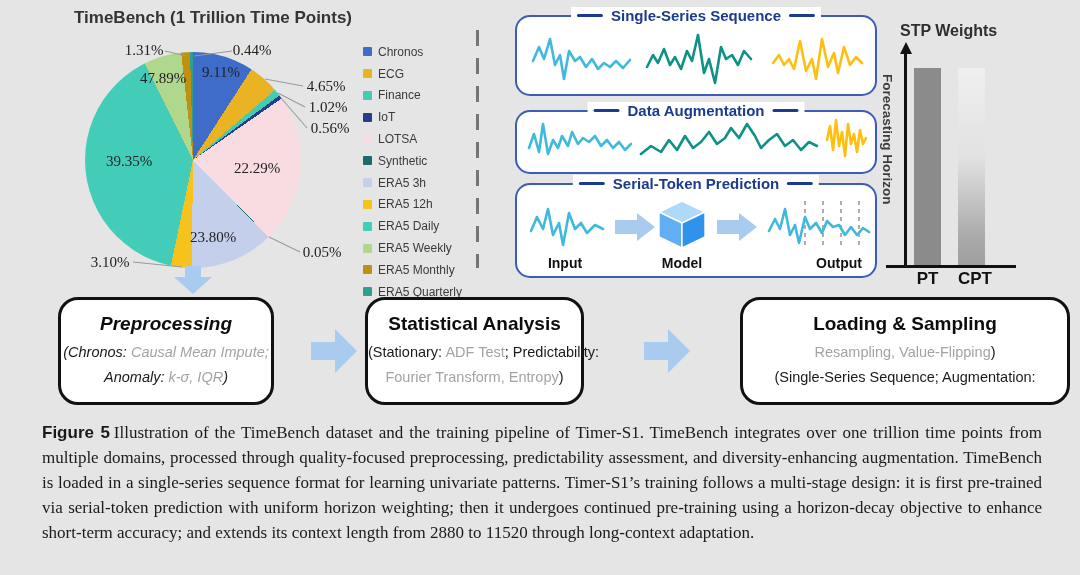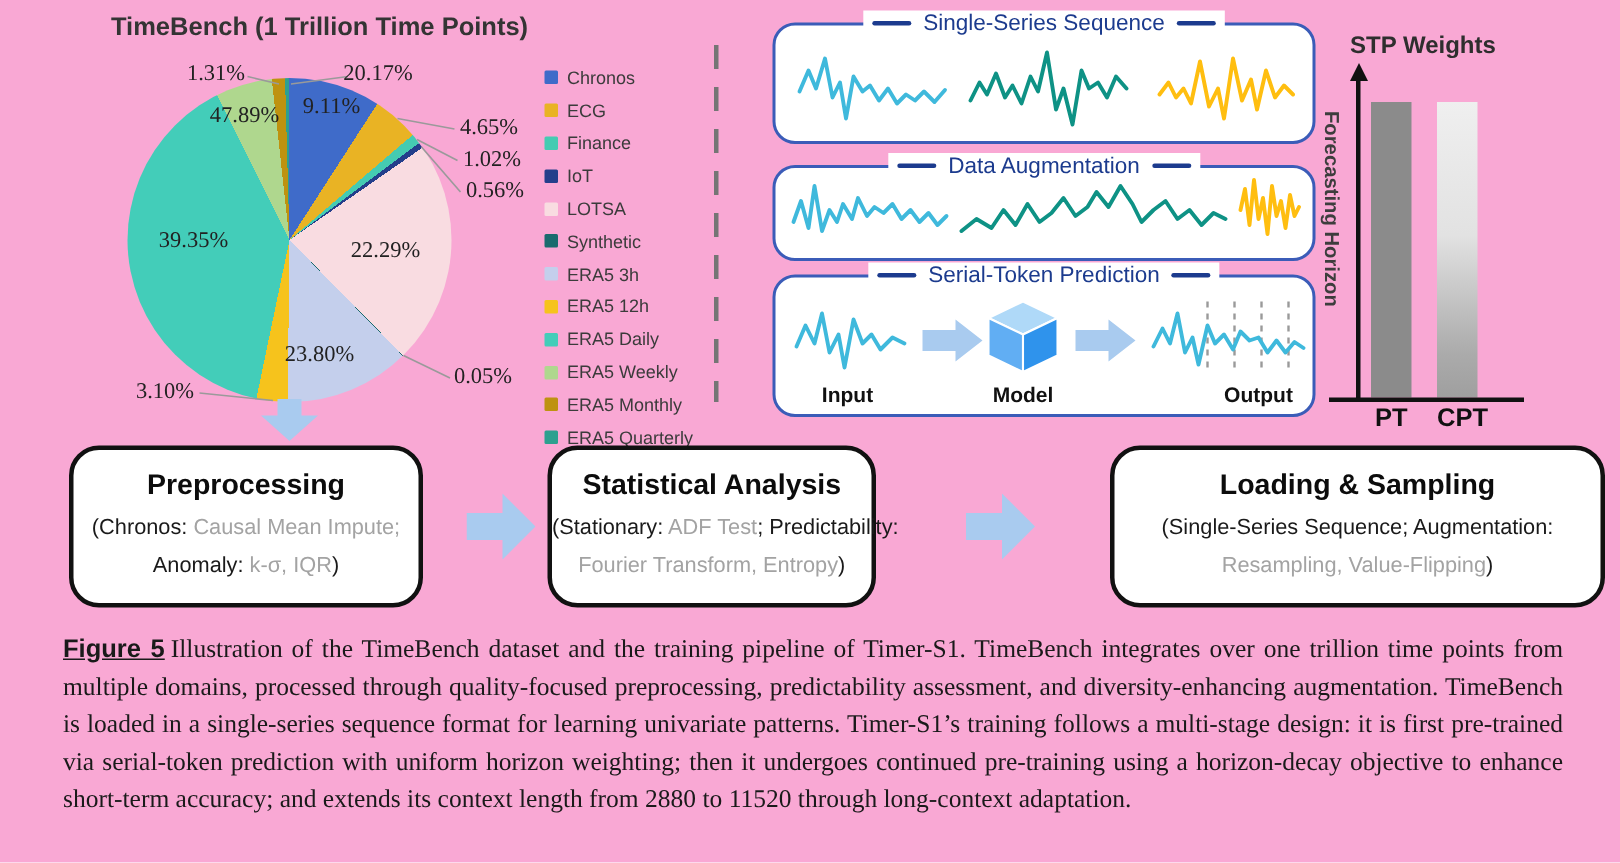--- a/index.html
+++ b/index.html
@@ -1,16 +1,16 @@
 <!DOCTYPE html>
 <html><head>
 <meta charset="utf-8">
 <style>
   html,body{margin:0;padding:0;background:#fff;}
-  #stage{position:relative;width:1080px;height:575px;background:#f9a8d4;overflow:hidden;
+  #stage{position:relative;width:1080px;height:575px;background:#e5e5e5;overflow:hidden;
          font-family:"Liberation Sans",sans-serif;}
   .abs{position:absolute;}
 
   
   #pie-title{left:74px;top:8px;font-size:17px;font-weight:bold;color:#343434;}
   #pie-wrap{left:60px;top:30px;width:310px;height:268px;}
   #pie{position:absolute;left:25px;top:22px;width:216px;height:216px;border-radius:50%;}
   .plabel{position:absolute;transform:translate(-50%,-50%);font-family:"Liberation Serif",serif;
           font-size:15px;color:#222;white-space:nowrap;}
   #leader-svg{position:absolute;left:0;top:0;width:310px;height:268px;}
@@ -23,21 +23,21 @@
   .leg-label{font-size:12px;color:#3b3b3b;white-space:nowrap;}
 
   
   #separator{left:476px;top:30px;width:3px;height:238px;
     background:repeating-linear-gradient(180deg,#757575 0 16px,transparent 16px 28px);}
 
   
   .panel{position:absolute;left:515px;width:362px;border:2.5px solid #3B5CB8;border-radius:15px;
          background:#fff;box-sizing:border-box;}
   .panel-title{position:absolute;top:-10px;left:50%;transform:translateX(-50%);background:#fff;
-         padding:0 6px;font-size:15px;font-weight:normal;color:#1C3B8E;white-space:nowrap;
+         padding:0 6px;font-size:15px;font-weight:bold;color:#1C3B8E;white-space:nowrap;
          display:flex;align-items:center;}
   .tdash{display:inline-block;width:26px;height:3px;background:#1C3B8E;border-radius:2px;}
   .tdash.l{margin-right:8px;} .tdash.r{margin-left:8px;}
   .panel svg{position:absolute;left:0;top:0;}
   .sq{fill:none;stroke-width:2.6;stroke-linejoin:round;stroke-linecap:round;}
   .io-label{position:absolute;font-size:14px;font-weight:bold;color:#111;transform:translateX(-50%);top:70px;}
 
   
   #stp{left:880px;top:16px;width:200px;height:280px;}
   #stp-title{left:20px;top:6px;font-size:16px;font-weight:bold;color:#2e2e2e;white-space:nowrap;}
@@ -58,42 +58,42 @@
   
   .pbox{position:absolute;top:297px;height:108px;border:3px solid #111;border-radius:20px;
         background:#fff;box-sizing:border-box;text-align:center;}
   .pbox-title{margin-top:13px;font-size:19px;font-weight:bold;color:#0c0c0c;}
   .pbox-line{margin-top:9px;font-size:14.5px;color:#1a1a1a;white-space:nowrap;}
   .pbox-line .gray{color:#A3A3A3;}
 
   
   #caption{left:42px;top:420px;width:1000px;font-family:"Liberation Serif",serif;font-size:17px;
            line-height:25px;color:#1a1a1a;text-align:justify;}
-  #caption .fig-label{font-family:"Liberation Sans",sans-serif;font-weight:bold;margin-right:4px;text-decoration:underline;}
+  #caption .fig-label{font-family:"Liberation Sans",sans-serif;font-weight:bold;margin-right:4px;}
 </style>
 </head>
 <body>
 
 <div id="stage">
 
   <div class="abs" id="pie-title">TimeBench (1 Trillion Time Points)</div>
 
   <div class="abs" id="pie-wrap">
     <div id="pie" style="background: conic-gradient(rgb(63, 107, 201) 0%, rgb(63, 107, 201) 9.11%, rgb(233, 179, 36) 9.11%, rgb(233, 179, 36) 13.76%, rgb(69, 203, 178) 13.76%, rgb(69, 203, 178) 14.78%, rgb(36, 62, 139) 14.78%, rgb(36, 62, 139) 15.34%, rgb(249, 220, 225) 15.34%, rgb(249, 220, 225) 37.63%, rgb(26, 107, 110) 37.63%, rgb(26, 107, 110) 37.68%, rgb(196, 207, 236) 37.68%, rgb(196, 207, 236) 50.18%, rgb(246, 195, 28) 50.18%, rgb(246, 195, 28) 53.28%, rgb(67, 205, 185) 53.28%, rgb(67, 205, 185) 92.63%, rgb(175, 215, 142) 92.63%, rgb(175, 215, 142) 98.25%, rgb(190, 146, 16) 98.25%, rgb(190, 146, 16) 99.56%, rgb(45, 160, 143) 99.56%, rgb(45, 160, 143) 100%);"></div>
     <svg id="leader-svg">
       <line x1="105" y1="21" x2="126" y2="26"></line>
       <line x1="172" y1="21" x2="134" y2="26"></line>
       <line x1="243" y1="56" x2="205" y2="49"></line>
       <line x1="245" y1="77" x2="218" y2="63"></line>
       <line x1="247" y1="98" x2="221" y2="68"></line>
       <line x1="240" y1="222" x2="209" y2="207"></line>
       <line x1="73" y1="232" x2="122" y2="237"></line>
     </svg>
     <span class="plabel" style="left:84px;top:20px">1.31%</span>
-    <span class="plabel" style="left:192px;top:20px">20.17%</span>
+    <span class="plabel" style="left:192px;top:20px">0.44%</span>
     <span class="plabel" style="left:161px;top:42px">9.11%</span>
     <span class="plabel" style="left:103px;top:48px">47.89%</span>
     <span class="plabel" style="left:266px;top:56px">4.65%</span>
     <span class="plabel" style="left:268px;top:77px">1.02%</span>
     <span class="plabel" style="left:270px;top:98px">0.56%</span>
     <span class="plabel" style="left:69px;top:131px">39.35%</span>
     <span class="plabel" style="left:197px;top:138px">22.29%</span>
     <span class="plabel" style="left:153px;top:207px">23.80%</span>
     <span class="plabel" style="left:262px;top:222px">0.05%</span>
     <span class="plabel" style="left:50px;top:232px">3.10%</span>
@@ -213,39 +213,39 @@
     <div class="abs bar" id="bar-cpt"></div>
     <div class="abs" id="stp-xaxis"></div>
     <div class="bar-label" style="left:34px">PT</div>
     <div class="bar-label" style="left:78px">CPT</div>
   </div>
 
   <svg class="abs" style="left:174px;top:266px" width="38" height="28" viewBox="0 0 38 28">
     <polygon class="blue-arrow" points="11,0 27,0 27,11 38,11 19,28 0,11 11,11"></polygon>
   </svg>
 
-  <div class="pbox" style="left:46px;width:236px;">
+  <div class="pbox" style="left:58px;width:216px;font-style:italic;">
     <div class="pbox-title">Preprocessing</div>
     <div class="pbox-line"><span>(Chronos:</span><span class="gray"> Causal Mean Impute;</span></div>
     <div class="pbox-line"><span>Anomaly:</span><span class="gray"> k-σ, IQR</span><span>)</span></div>
   </div>
   <svg class="abs" style="left:311px;top:329px" width="46" height="44" viewBox="0 0 46 44">
     <polygon class="blue-arrow" points="0,13 24,13 24,0 46,22 24,44 24,31 0,31"></polygon>
   </svg>
   <div class="pbox" style="left:365px;width:219px;">
     <div class="pbox-title">Statistical Analysis</div>
     <div class="pbox-line"><span>(Stationary:</span><span class="gray"> ADF Test</span><span>; Predictability:</span></div>
     <div class="pbox-line"><span class="gray">Fourier Transform, Entropy</span><span>)</span></div>
   </div>
   <svg class="abs" style="left:644px;top:329px" width="46" height="44" viewBox="0 0 46 44">
     <polygon class="blue-arrow" points="0,13 24,13 24,0 46,22 24,44 24,31 0,31"></polygon>
   </svg>
   <div class="pbox" style="left:696px;width:330px;margin-left:44px;">
     <div class="pbox-title">Loading &amp; Sampling</div>
+    <div class="pbox-line"><span class="gray">Resampling, Value-Flipping</span><span>)</span></div>
     <div class="pbox-line"><span>(Single-Series Sequence; Augmentation:</span></div>
-    <div class="pbox-line"><span class="gray">Resampling, Value-Flipping</span><span>)</span></div>
   </div>
 
   <div class="abs" id="caption">
     <span class="fig-label">Figure 5</span><span>Illustration of the TimeBench dataset and the training pipeline of Timer-S1. TimeBench integrates over one trillion time points from multiple domains, processed through quality-focused preprocessing, predictability assessment, and diversity-enhancing augmentation. TimeBench is loaded in a single-series sequence format for learning univariate patterns. Timer-S1’s training follows a multi-stage design: it is first pre-trained via serial-token prediction with uniform horizon weighting; then it undergoes continued pre-training using a horizon-decay objective to enhance short-term accuracy; and extends its context length from 2880 to 11520 through long-context adaptation.</span>
   </div>
 
 </div>
 
 </body></html>

